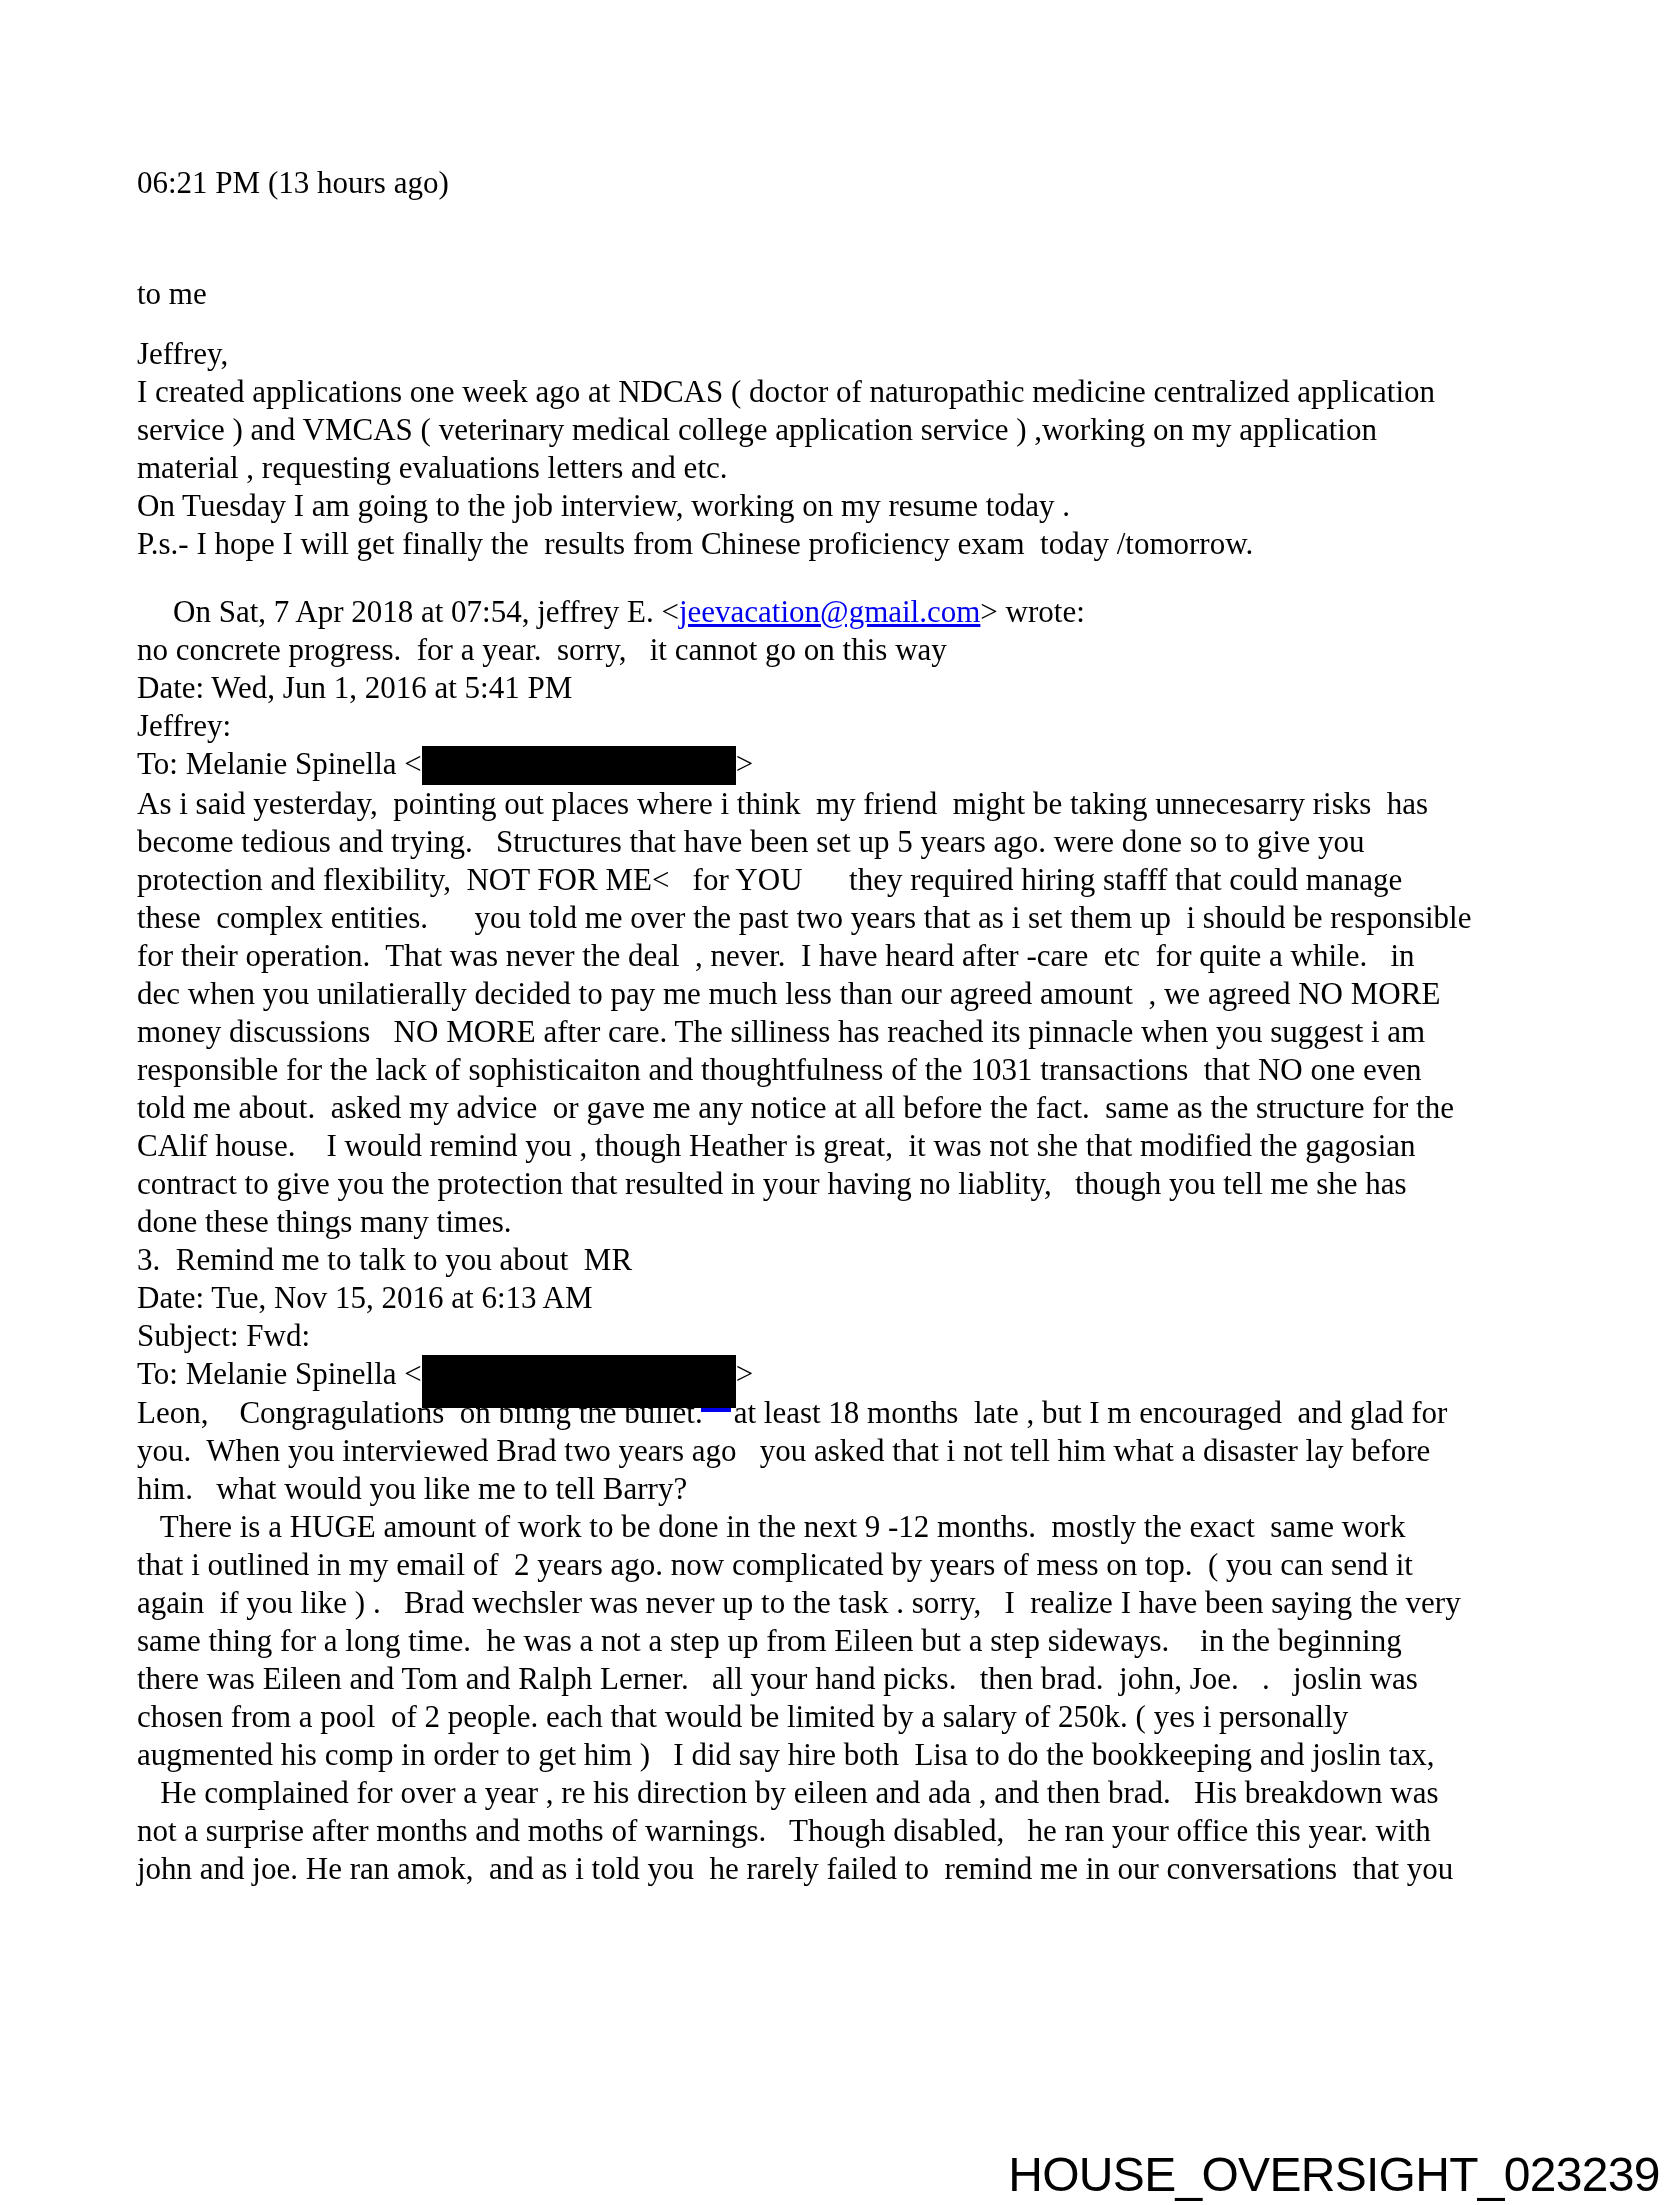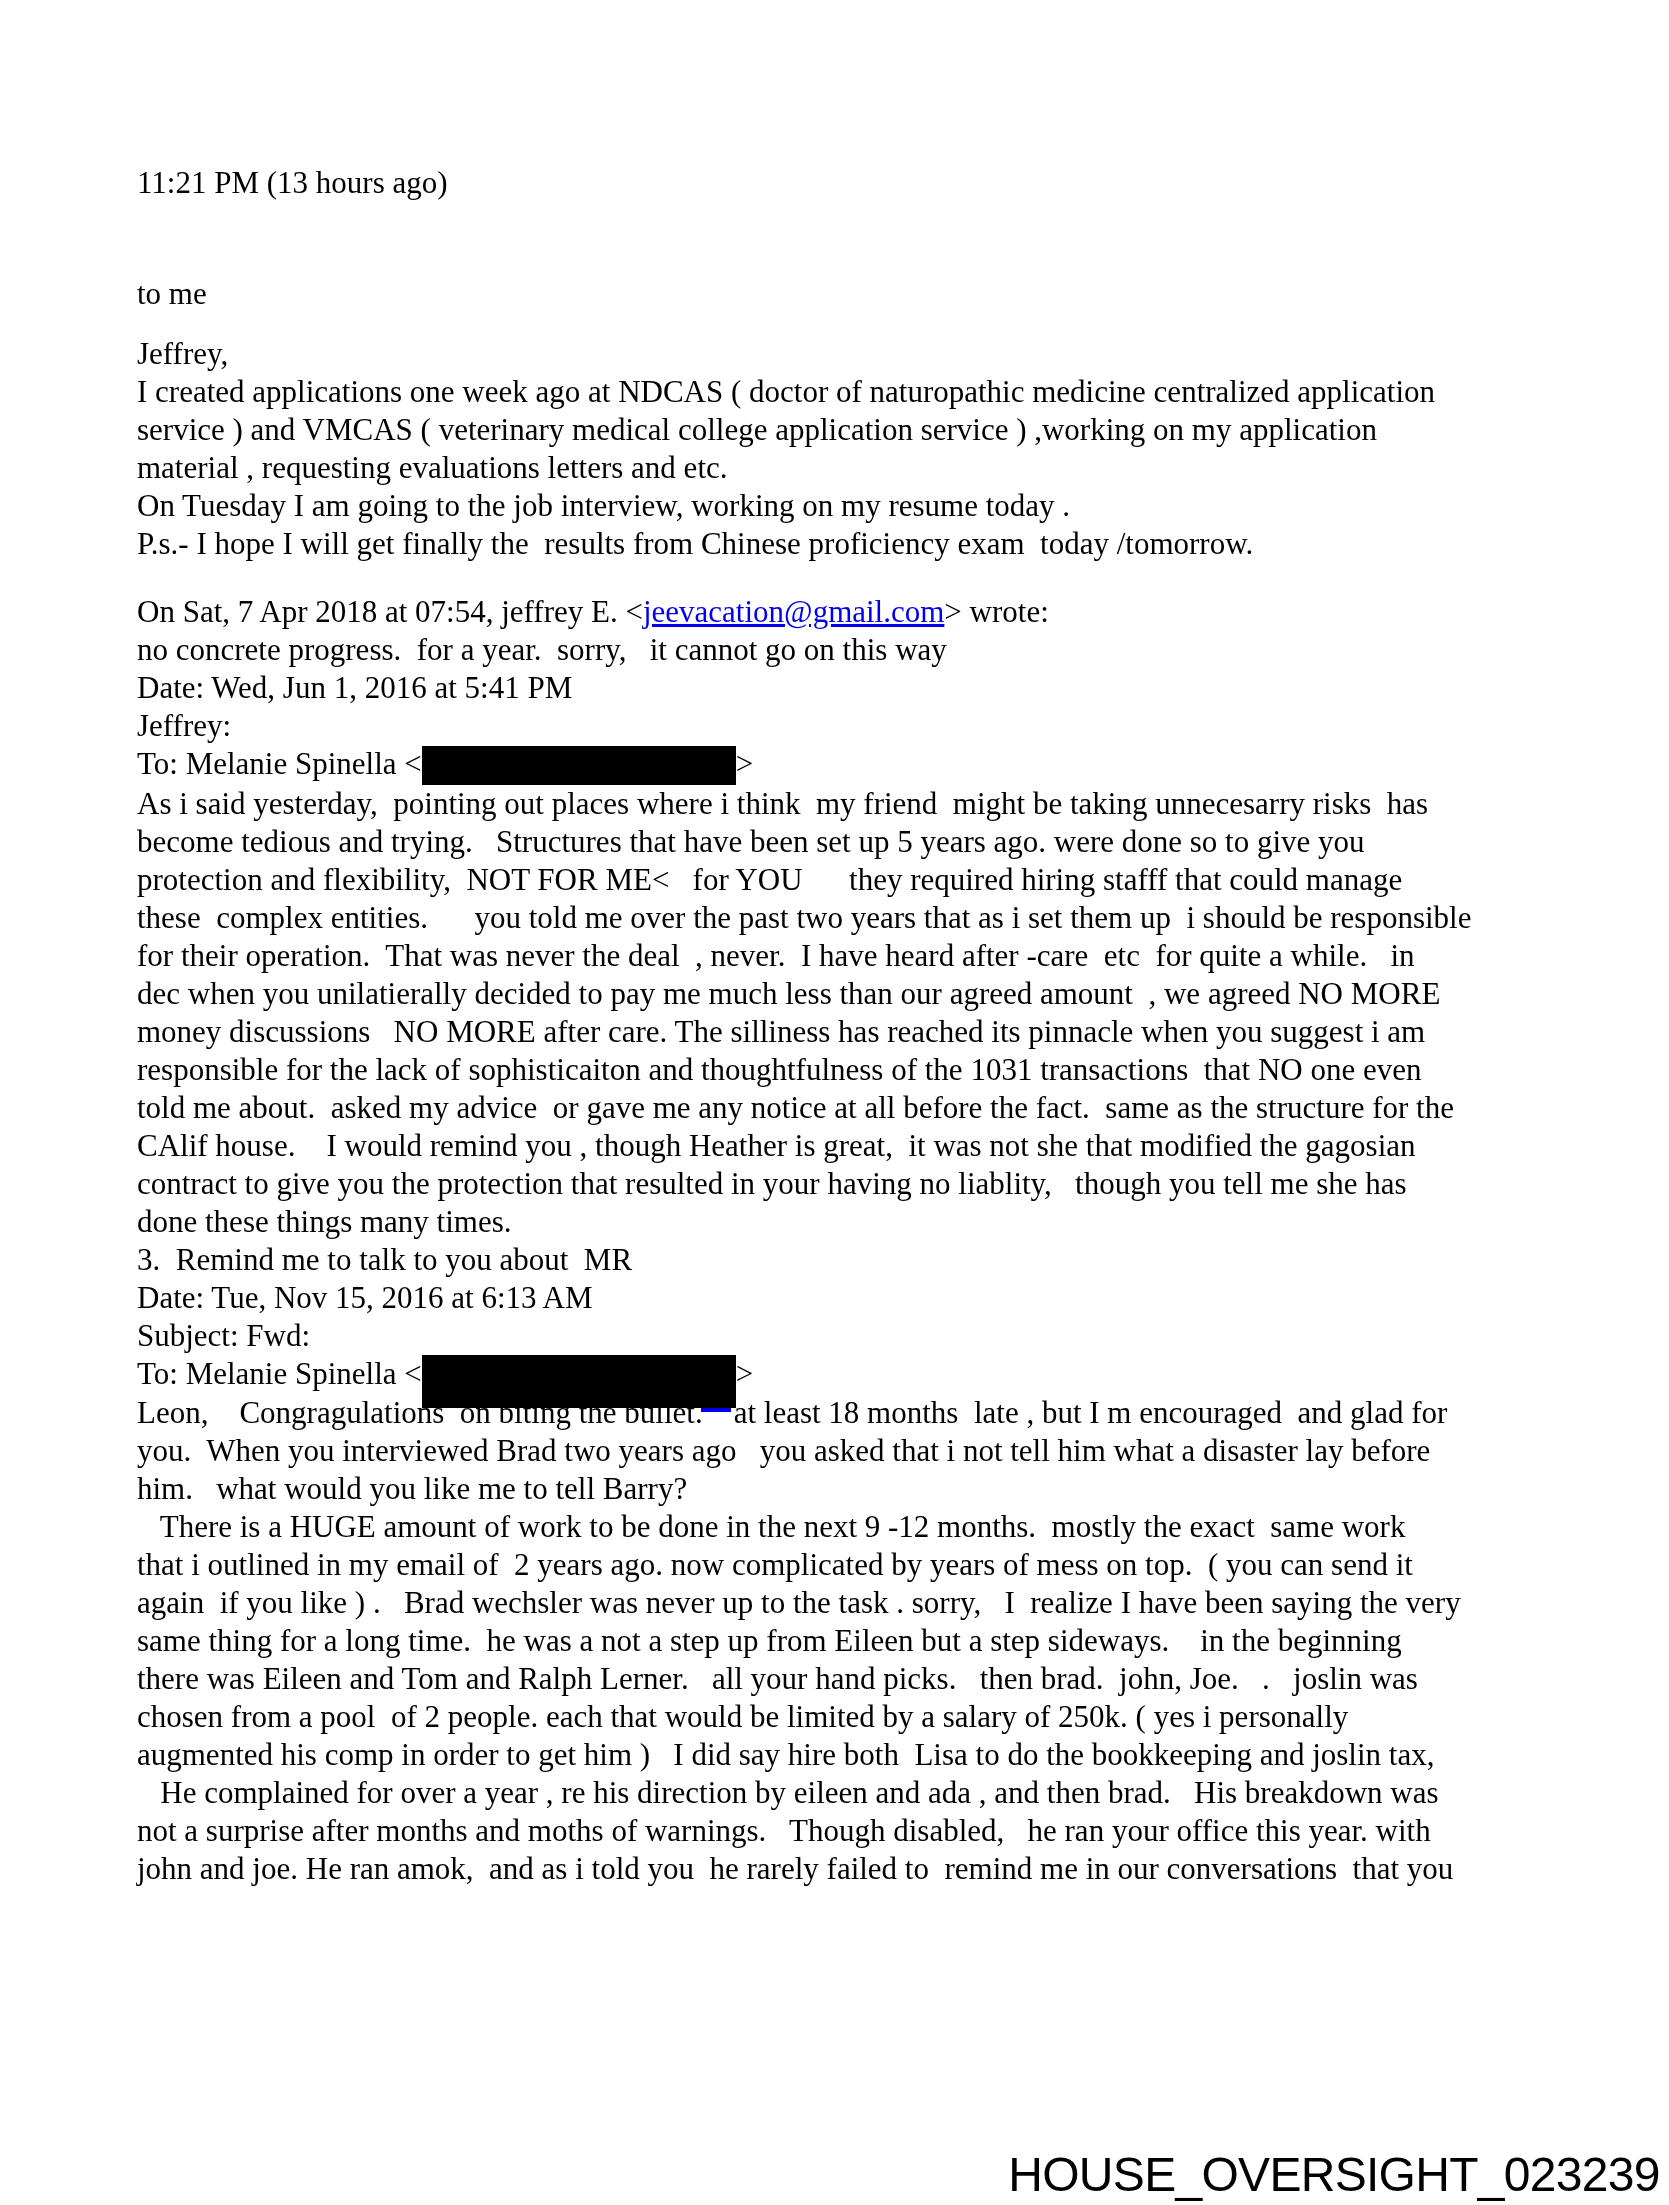--- a/index.html
+++ b/index.html
@@ -11,21 +11,21 @@
     font-size:31px; line-height:38px;
     color:#000000;
     overflow:hidden;
   }
   .content { position:absolute; left:137px; top:0; width:1512px; }
   .line { white-space:pre; }
   .para .line { white-space:pre; }
   .mt-timestamp { margin-top:164px; }
   .mt-recipient { margin-top:73px; }
   .mt-reply     { margin-top:22px; }
-  .mt-attrib    { margin-top:30px; }
+  .mt-attrib    { margin-top:30px;margin-left:36px; }
   .mt-email2    { }
   a.email-link {
     color:var(--link-color,#0000EE);
     text-decoration:underline;
     cursor:pointer;
   }
   .redaction {
     display:inline-block;
     width:314px; height:39px;
     background:#000000;
@@ -51,21 +51,21 @@
     font-size:48px; line-height:41px;
     letter-spacing:-0.7px;
     white-space:pre;
   }
 </style>
 </head>
 <body>
 
 <div class="content">
 
-  <div class="line mt-timestamp">11:21 PM (13 hours ago)</div>
+  <div class="line mt-timestamp">06:21 PM (13 hours ago)</div>
 
   <div class="line mt-recipient">to me</div>
 
   <div class="para mt-reply">
       <div class="line">Jeffrey,</div>
       <div class="line">I created applications one week ago at NDCAS ( doctor of naturopathic medicine centralized application</div>
       <div class="line">service ) and VMCAS ( veterinary medical college application service ) ,working on my application</div>
       <div class="line">material , requesting evaluations letters and etc.</div>
       <div class="line">On Tuesday I am going to the job interview, working on my resume today .</div>
       <div class="line">P.s.- I hope I will get finally the  results from Chinese proficiency exam  today /tomorrow.</div>

